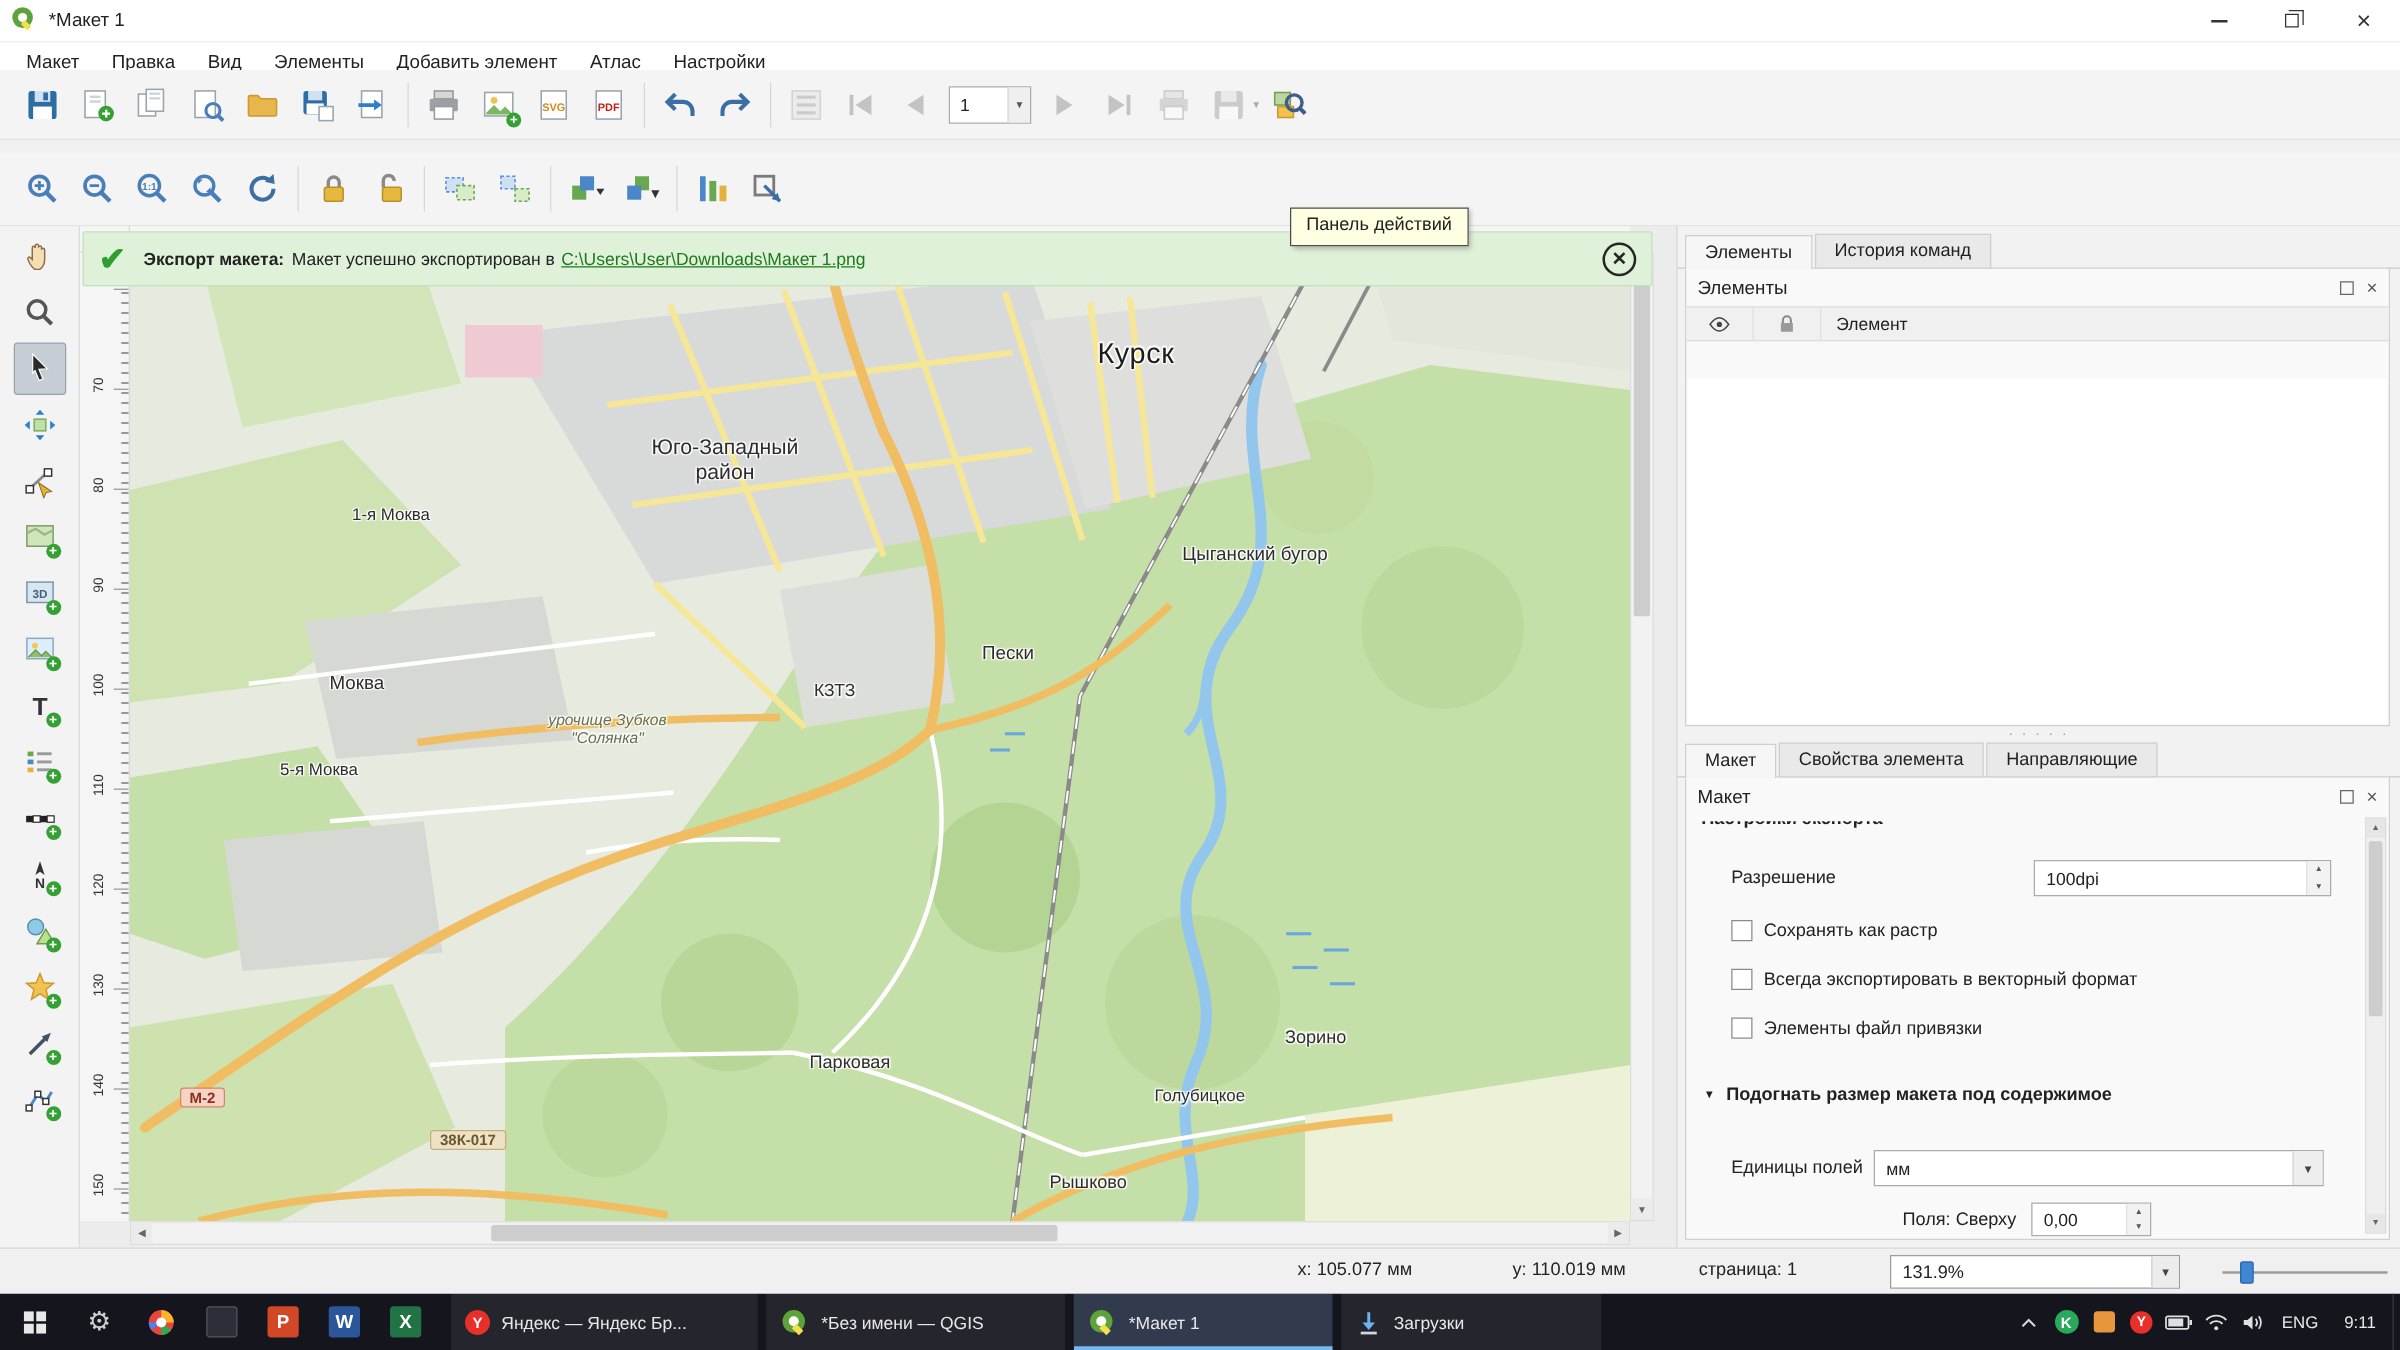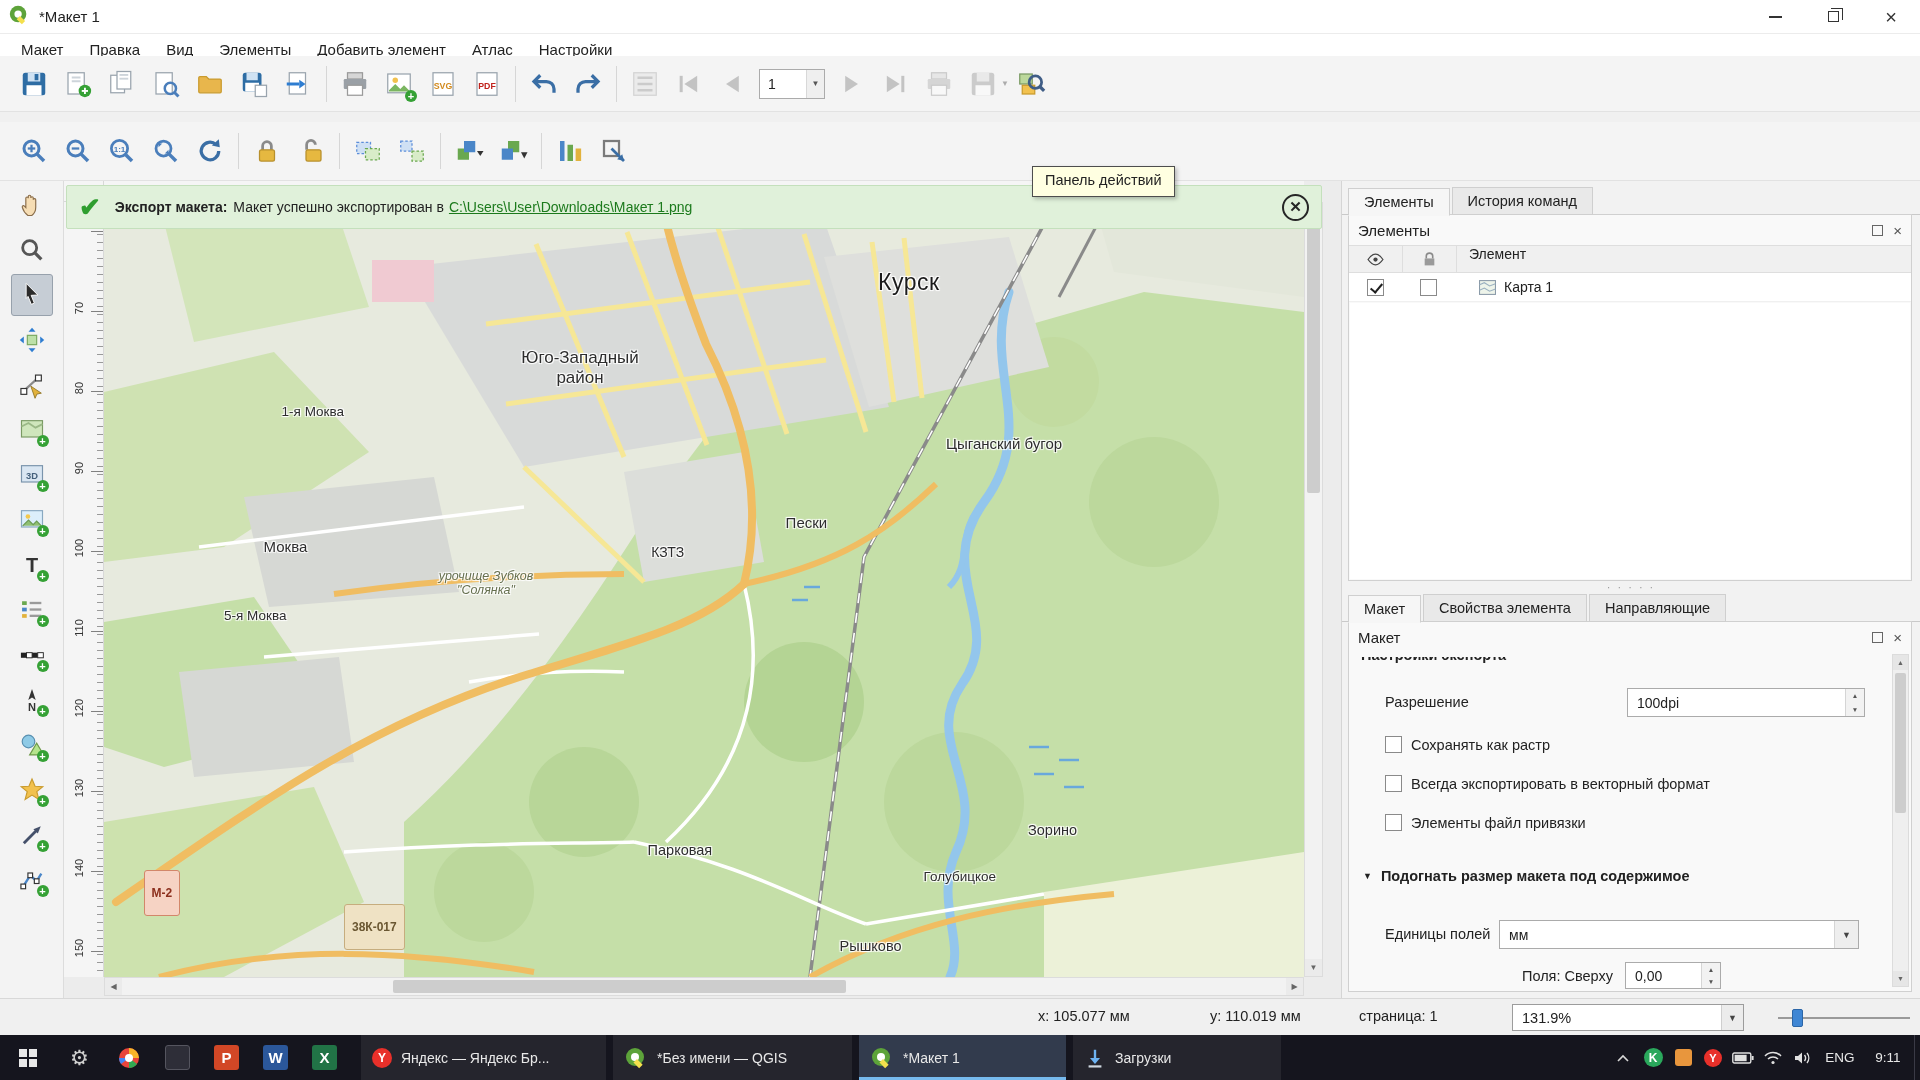--- a/index.html
+++ b/index.html
@@ -50,21 +50,21 @@
 .ruler-left{position:absolute;left:0;top:21px;width:40px;height:775px;background:#f5f5f5;border-right:1px solid #d8d8d8;overflow:hidden}
 .ruler-left .ticks{position:absolute;top:0;right:0;width:6px;height:100%;background:repeating-linear-gradient(to bottom,#9a9a9a 0 1px,transparent 1px 8px)}
 .ruler-left .ticks-major{position:absolute;top:0;right:0;width:12px;height:100%;background:repeating-linear-gradient(to bottom,#808080 0 1px,transparent 1px 80px);background-position:0 29px}
 .rlabel{position:absolute;left:-2px;width:34px;text-align:center;font-size:11px;color:#333;transform:rotate(-90deg)}
 .map-area{position:absolute;left:40px;top:21px;width:1200px;height:775px;overflow:hidden;background:#e7eade}
 .map-label{position:absolute;color:#2d2d2d;font-size:14px;white-space:nowrap;
   text-shadow:1px 1px 1px #fff,-1px -1px 1px #fff,1px -1px 1px #fff,-1px 1px 1px #fff}
 .map-label.big{font-size:23px;letter-spacing:.5px;color:#1c1c1c}
 .map-label.wrap{white-space:normal;text-align:center}
 .map-label.place-it{font-style:italic;font-size:12.5px;color:#66704f}
-.badge{position:absolute;font-size:12px;font-weight:bold;padding:15px 7px;border-radius:3px;white-space:nowrap}
+.badge{position:absolute;font-size:12px;font-weight:bold;padding:0 7px;border-radius:3px;white-space:nowrap}
 .badge.m2{background:#f6d3c4;border:1px solid #d2876a;color:#8c2f1d}
 .badge.reg{background:#efe2c4;border:1px solid #c6ad7e;color:#6a5732}
 
 
 .v-scroll{position:absolute;left:1240px;top:21px;width:19px;height:775px;background:#f2f2f2;border:1px solid #dcdcdc}
 .h-scroll{position:absolute;left:40px;top:796px;width:1200px;height:19px;background:#f2f2f2;border:1px solid #dcdcdc}
 .sb-arrow{position:absolute;display:flex;align-items:center;justify-content:center;font-size:8px;color:#666;background:#ebebeb}
 .v-scroll .sb-arrow{left:0;width:17px;height:17px}
 .h-scroll .sb-arrow{top:0;width:17px;height:17px}
 .v-thumb{position:absolute;left:2px;right:2px;top:20px;height:270px;background:#cdcdcd;border-radius:2px}
@@ -84,21 +84,21 @@
 .rpanel{position:absolute;left:1341px;top:181px;width:579px;height:817px;background:#f2f2f2;border-left:1px solid #d5d5d5}
 .tabrow{position:absolute;left:6px;display:flex;align-items:flex-end;height:30px;z-index:2}
 .tab{padding:5px 15px;font-size:14.5px;background:#e9e9e9;border:1px solid #cfcfcf;margin-right:2px;white-space:nowrap}
 .tab.active{background:#f6f6f6;border-bottom:1px solid #f6f6f6;position:relative;top:1px}
 .tabline{position:absolute;left:0;right:0;height:1px;background:#c9c9c9}
 .panelbox{position:absolute;left:6px;right:8px;background:#f9f9f9;border:1px solid #d0d0d0}
 .panel-head{height:30px;display:flex;align-items:center;padding:0 9px;font-size:15px}
 .ph-btns{margin-left:auto;display:flex;gap:10px;align-items:center}
 .float-glyph{width:11px;height:11px;border:1.5px solid #666}
 .x-glyph{font-size:15px;color:#555;line-height:11px}
-.cols{height:28px;background:#f0f0f0;border-top:1px solid #dedede;border-bottom:1px solid #dedede;display:flex;}
+.cols{height:28px;background:#f0f0f0;border-top:1px solid #dedede;border-bottom:1px solid #dedede;display:flex;align-items:center}
 .colcell{width:54px;display:flex;align-items:center;justify-content:center;height:100%;border-right:1px solid #dedede}
 .colname{padding-left:12px;font-size:14px}
 .item-row{height:29px;display:flex;align-items:center;background:#fff;border-bottom:1px solid #f0f0f0}
 .cb{width:17px;height:17px;background:#fff;border:1px solid #8a8a8a;position:relative;flex:none}
 .cb.checked::after{content:"";position:absolute;left:5px;top:1px;width:5px;height:10px;border:solid #1f1f1f;border-width:0 2px 2px 0;transform:rotate(40deg)}
 .listrest{background:#fff;position:absolute;left:1px;right:1px;bottom:1px;top:88px}
 .splitter{position:absolute;left:0;right:0;top:400px;height:13px;text-align:center;color:#9a9a9a;font-size:11px;letter-spacing:2px}
 .splitter::before{content:"· · · · ·"}
 
 
@@ -706,30 +706,20 @@
             </svg>
         </span>
         <span class="colcell">
           <svg width="13" height="15" viewBox="0 0 12 14">
               <path d="M3 6V4a3 3 0 0 1 6 0v2" stroke="#8a8a8a" fill="none" stroke-width="1.5"></path>
               <rect x="1.5" y="6" width="9" height="6.5" fill="#9a9a9a"></rect>
             </svg>
         </span>
         <span class="colname">Элемент</span>
       </div>
-      <div class="item-row">
-        <span class="cb checked" style="margin-left:18px"></span>
-        <span class="cb" style="margin-left:36px"></span>
-        <svg style="margin-left:42px" width="17" height="15" viewBox="0 0 16 14">
-            <rect x="0.5" y="0.5" width="15" height="13" fill="#eef4ea" stroke="#8a9aa8"></rect>
-            <path d="M0.5 4.5 5 2.5 10 5.5 15.5 3.5" stroke="#9ab0c0" fill="none"></path>
-            <path d="M0.5 9.5 5 7.5 10 10.5 15.5 8.5" stroke="#9ab0c0" fill="none"></path>
-          </svg>
-        <span style="margin-left:8px">Карта 1</span>
-      </div>
       <div class="listrest"></div>
     </div>
 
     <div class="splitter"></div>
 
     <div class="tabrow" style="top:411px">
       <span class="tab active">Макет</span>
       <span class="tab">Свойства элемента</span>
       <span class="tab">Направляющие</span>
     </div>

